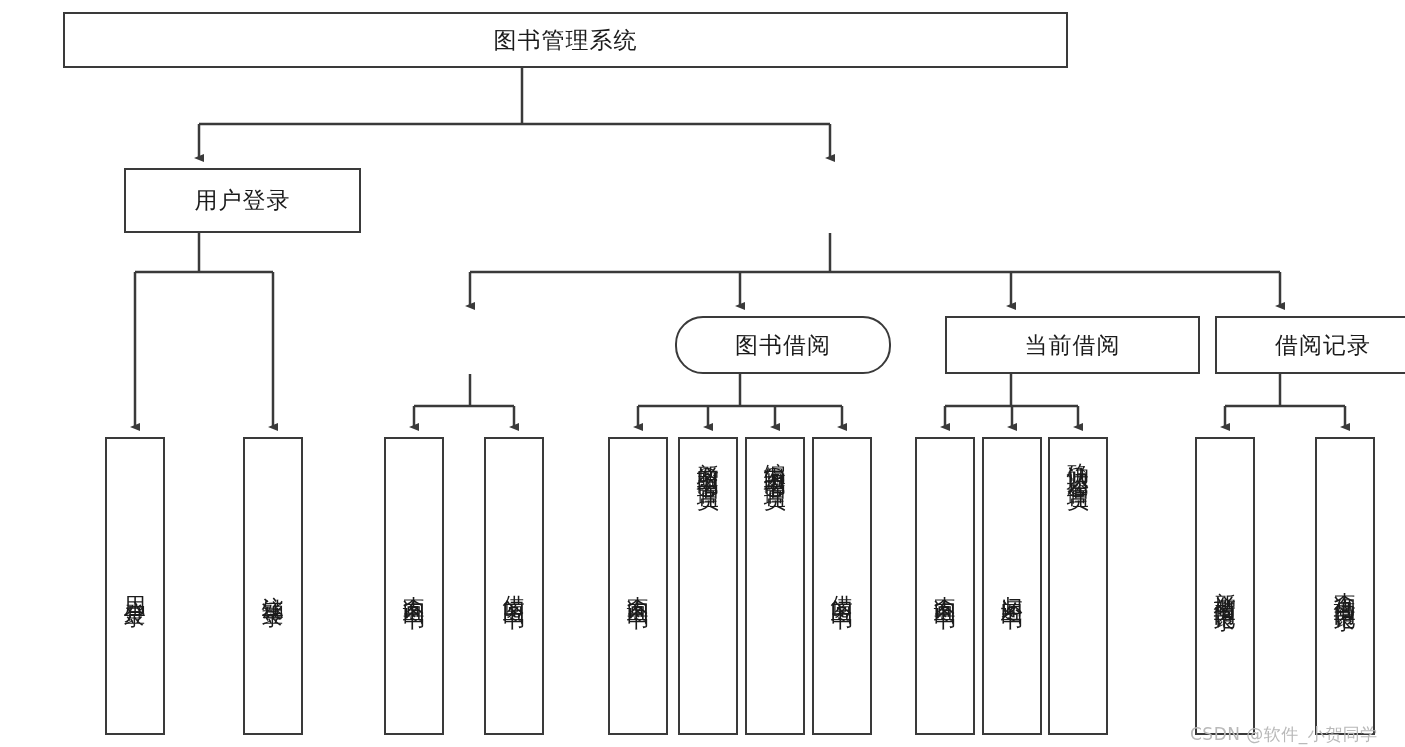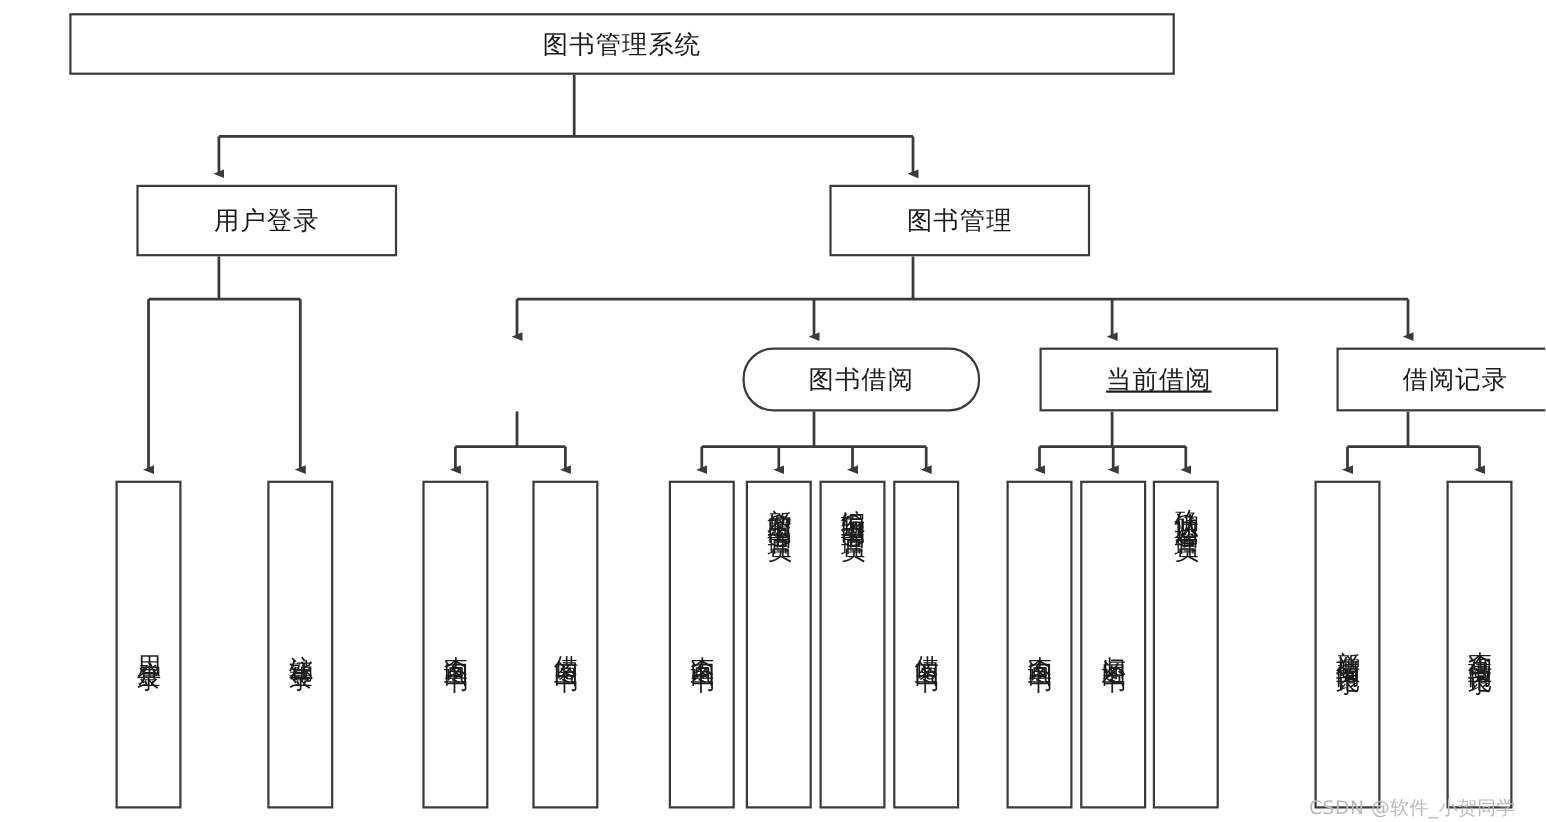--- a/index.html
+++ b/index.html
@@ -118,28 +118,25 @@
     </g>
   </svg>
 
   <div class="node h" style="left:20px;top:12px;width:1005px;height:56px;">
     <span>图书管理系统</span>
   </div>
 
   <div class="node h" style="left:81px;top:168px;width:237px;height:65px;">
     <span>用户登录</span>
   </div>
-  <div class="node h" style="left:711px;top:168px;width:237px;height:65px;">
-    <span>图书管理</span>
-  </div>
 
   <div class="node h" style="left:632px;top:316px;width:216px;height:58px;border-radius:28px;">
     <span>图书借阅</span>
   </div>
-  <div class="node h" style="left:902px;top:316px;width:217px;height:58px;text-decoration:underline;">
+  <div class="node h" style="left:902px;top:316px;width:255px;height:58px;">
     <span>当前借阅</span>
   </div>
   <div class="node h" style="left:1172px;top:316px;width:216px;height:58px;">
     <span>借阅记录</span>
   </div>
 
   <div class="node v center" style="left:105px;top:437px;width:60px;height:298px;">
     <span class="vtext">用户登录</span>
   </div>
   <div class="node v center" style="left:243px;top:437px;width:60px;height:298px;">

